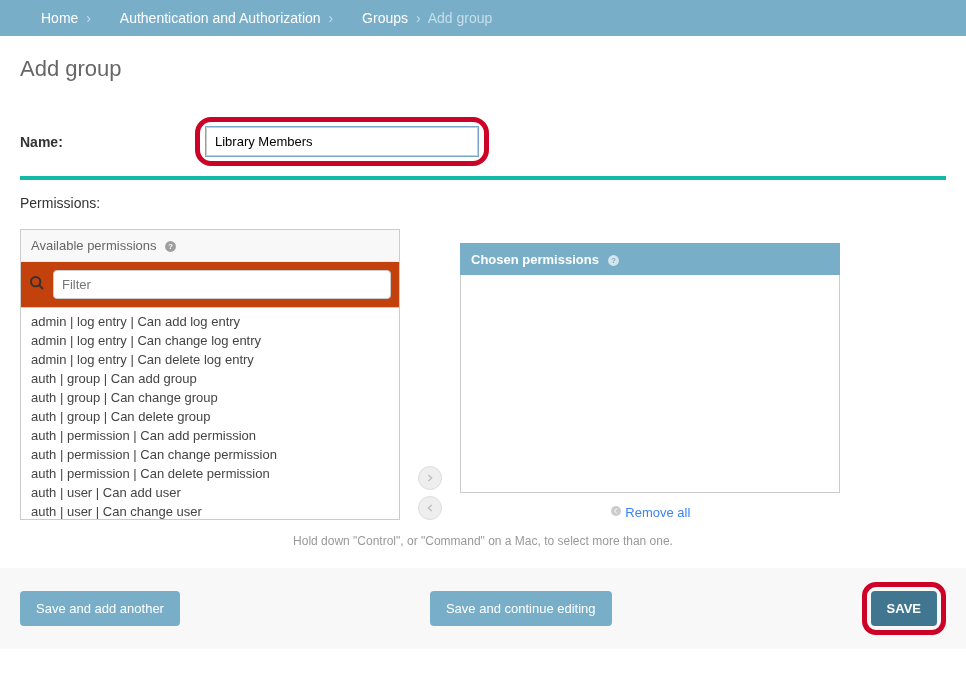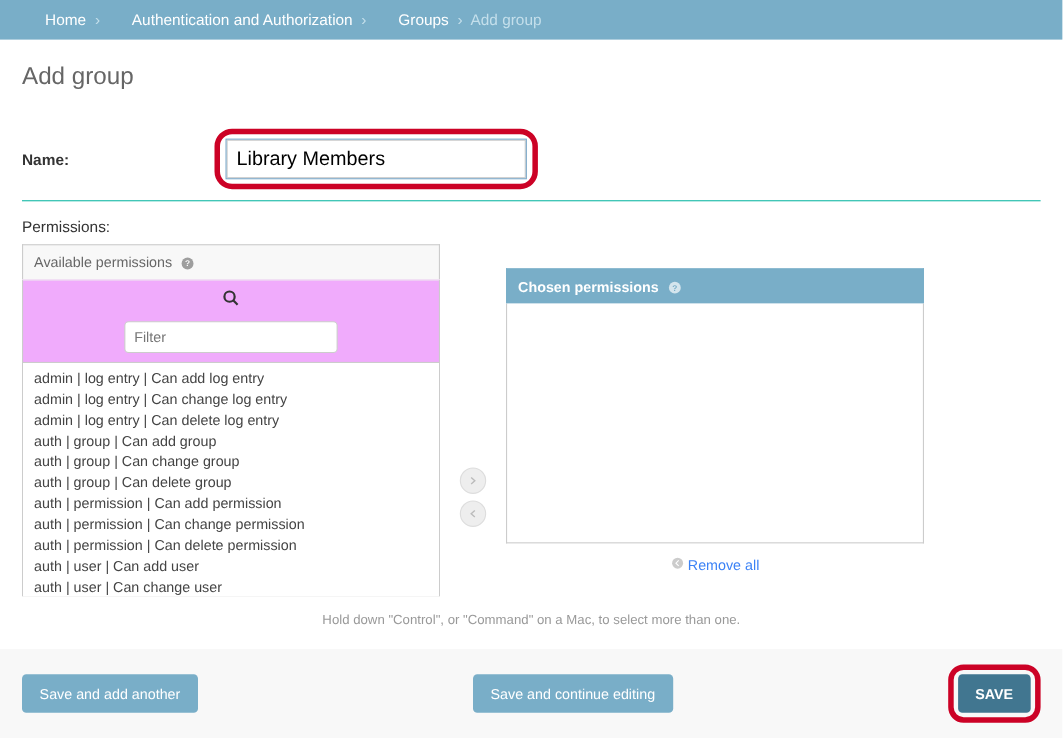--- a/index.html
+++ b/index.html
@@ -7,37 +7,37 @@
   a { color: #fff; text-decoration: none; margin-left: 21px; }
 
   .breadcrumbs { background: #79aec8; padding: 10px 20px; color: #c4dfeb; font-size: 14px; }
   .breadcrumbs a { color: #fff; }
   .breadcrumbs .sep { margin: 0 4px; color: #c4dfeb; }
   .breadcrumbs .current { color: #c4dfeb; }
 
   .content { padding: 20px 20px 0 20px; }
   h1 { font-size: 22px; font-weight: 400; color: #666; margin-bottom: 25px; }
 
-  .form-row { padding: 10px 0; border-bottom: 1px solid #14b8a6; display: flex; align-items: center; }
+  .form-row { padding: 10px 0; border-bottom: 4px solid #14b8a6; display: flex; align-items: center; }
   .form-row.aligned label.field-label { width: 175px; font-weight: 600; color: #333; }
-  .form-row input[type=text] { width: 272px; padding: 6px 8px; border: 1px solid #ccc; font-size: 18px; }
+  .form-row input[type=text] { width: 272px; padding: 6px 8px; border: 1px solid #ccc; font-size: 13px; }
 
   .annot { border: 5px solid #cc0226; border-radius: 16px; padding: 5px 6px; display: inline-block; }
   .annot-name input { outline: 1px solid #7ba8c9; }
 
   .permissions-section { padding: 15px 0 0 0; }
-  .permissions-section .section-label { display: block; margin-bottom: 8px; color: #333; }
+  .permissions-section .section-label { display: block; margin-bottom: 18px; color: #333; }
 
-  .selector { display: flex; align-items: center; gap: 0; }
+  .selector { display: flex; align-items: flex-end; gap: 0; }
   .selector-col { width: 380px; }
   .selector-header { background: #79aec8; color: #fff; padding: 8px 10px; font-size: 13px; font-weight: 600; border: 1px solid #79aec8; border-bottom: none; }
   .selector-header.available { background: #f8f8f8; color: #666; border: 1px solid #ccc; border-bottom: none; font-weight: 400; }
   .selector-header .help-icon { margin-left: 4px; opacity: .8; }
 
-  .filter-bar { border: 1px solid #ccc; border-top: 1px solid #eee; padding: 8px; display: flex; align-items: center; gap: 8px; background: #f0abfc; flex-direction: column; }
+  .filter-bar { border: 1px solid #ccc; border-top: 1px solid #eee; padding: 8px; display: flex; align-items: center; gap: 8px; background: #c2410c; }
   .filter-bar .search-icon { color: #333; font-size: 16px; }
   .filter-bar input { flex: 1; padding: 6px 8px; border: 1px solid #ccc; border-radius: 4px; font-size: 13px; }
 
   .perm-listbox { border: 1px solid #ccc; border-top: none; height: 212px; overflow-y: scroll; background: #fff; padding: 4px 0; font-size: 13px; color: #444;}
   .perm-listbox .opt { padding: 2px 10px; cursor: default; white-space: nowrap; }
 
   .chosen-box { border: 1px solid #ccc; border-top: none; height: 218px; overflow-y: scroll; background: #fff; }
 
   .selector-mid { width: 60px; display: flex; flex-direction: column; align-items: center; justify-content: center; gap: 6px; margin-top: 140px; }
   .chooser-btn { width: 24px; height: 24px; border-radius: 50%; background: #eee; border: 1px solid #ddd; color: #bbb; display: flex; align-items: center; justify-content: center; cursor: pointer; font-size: 12px;}

